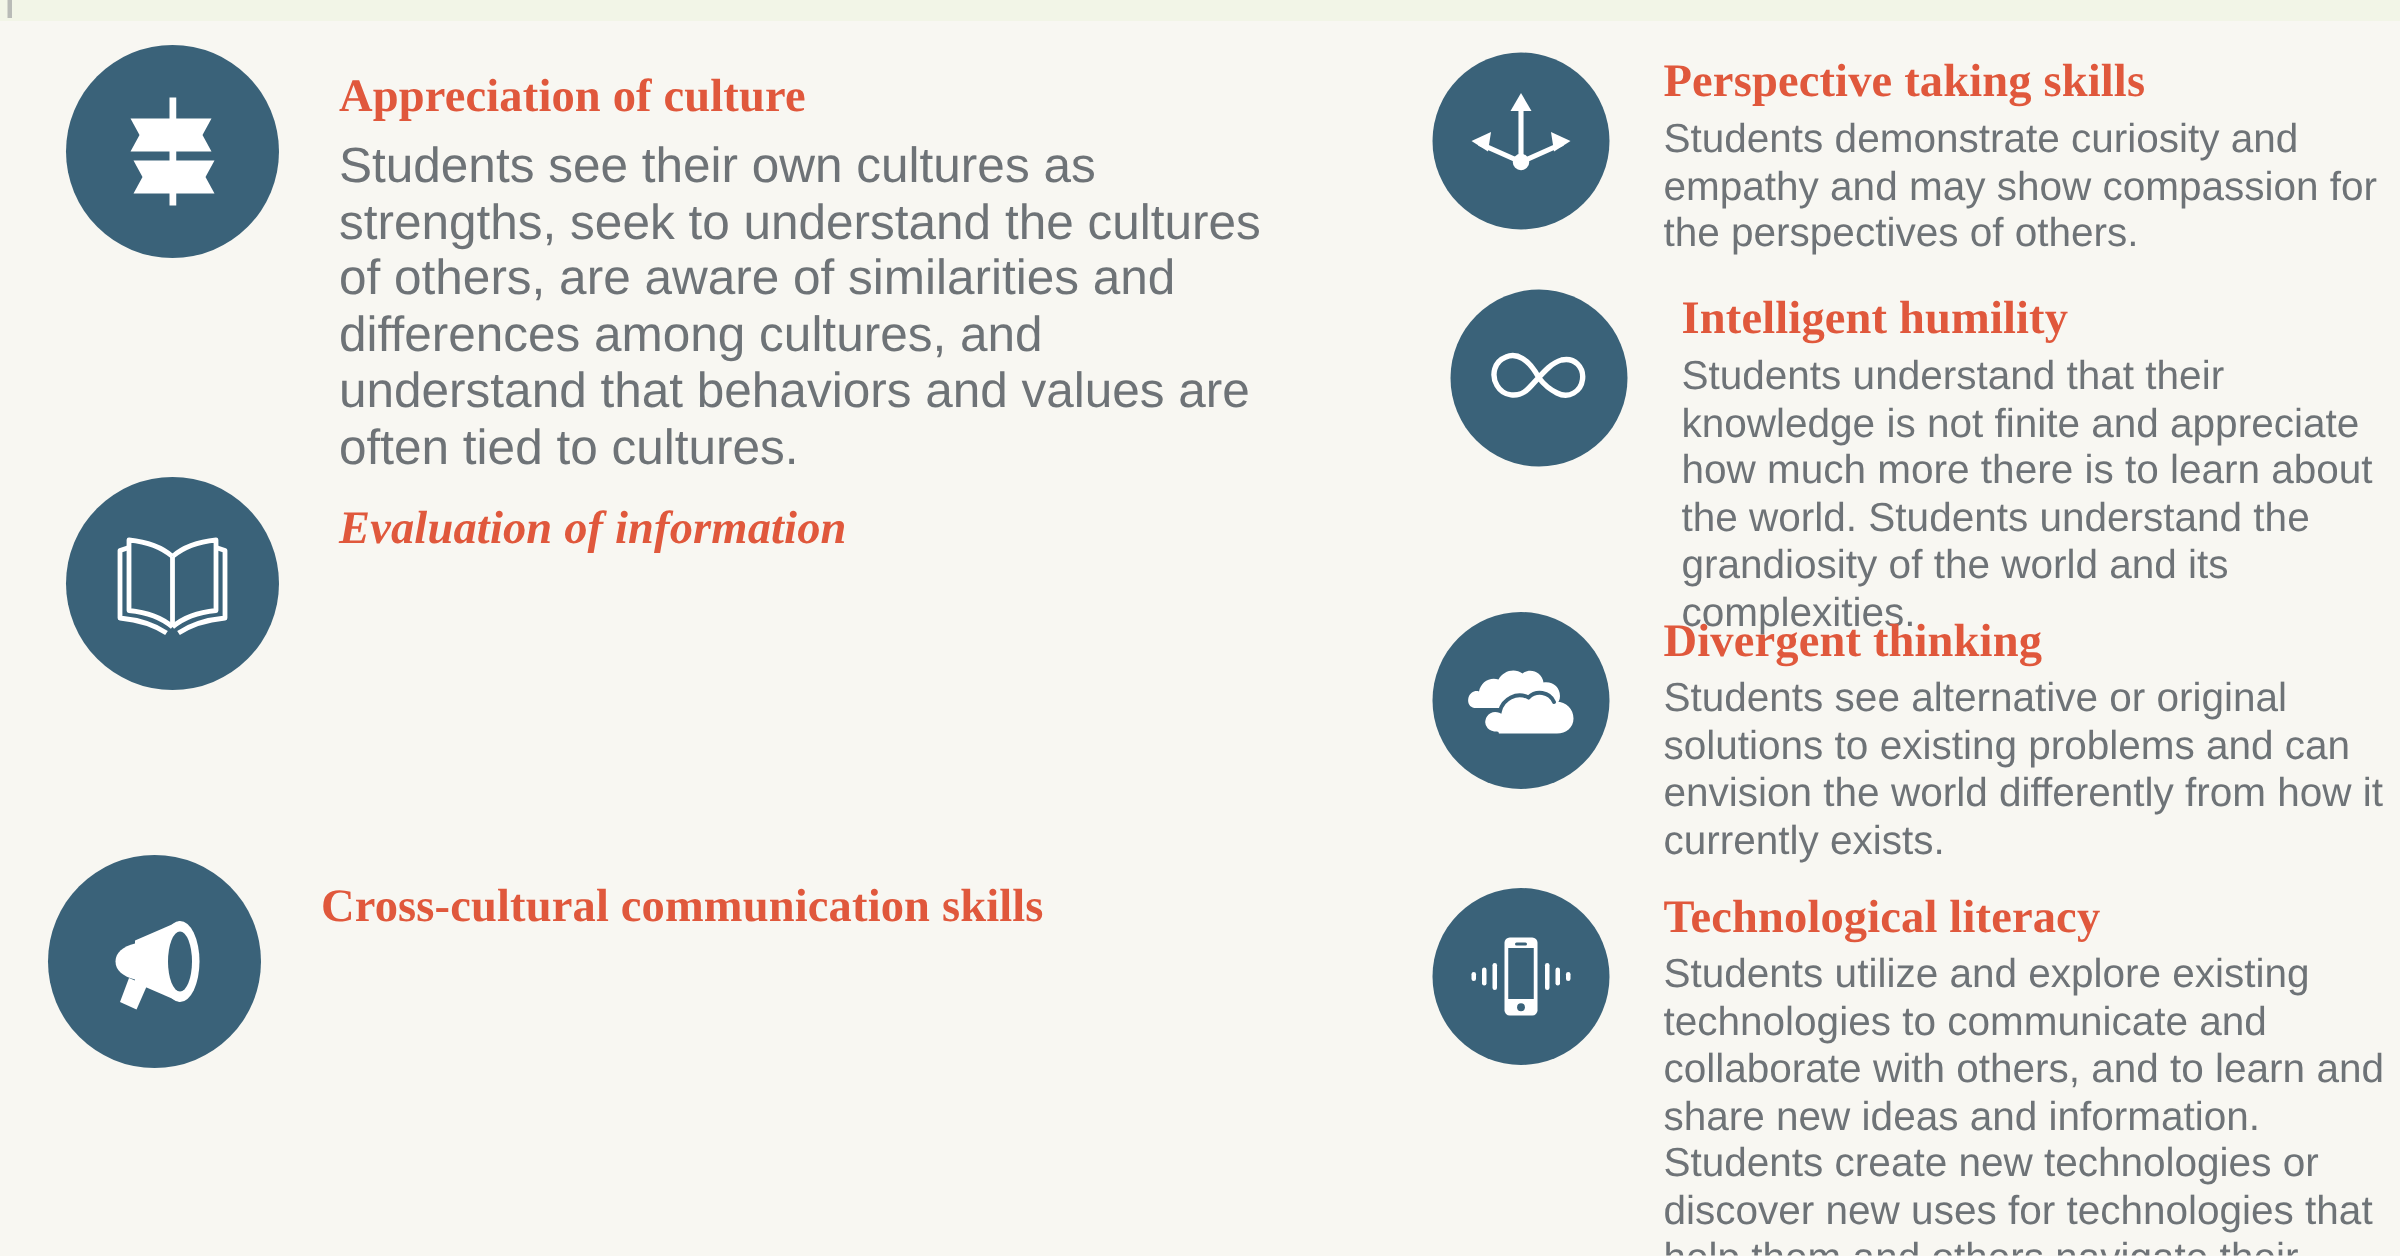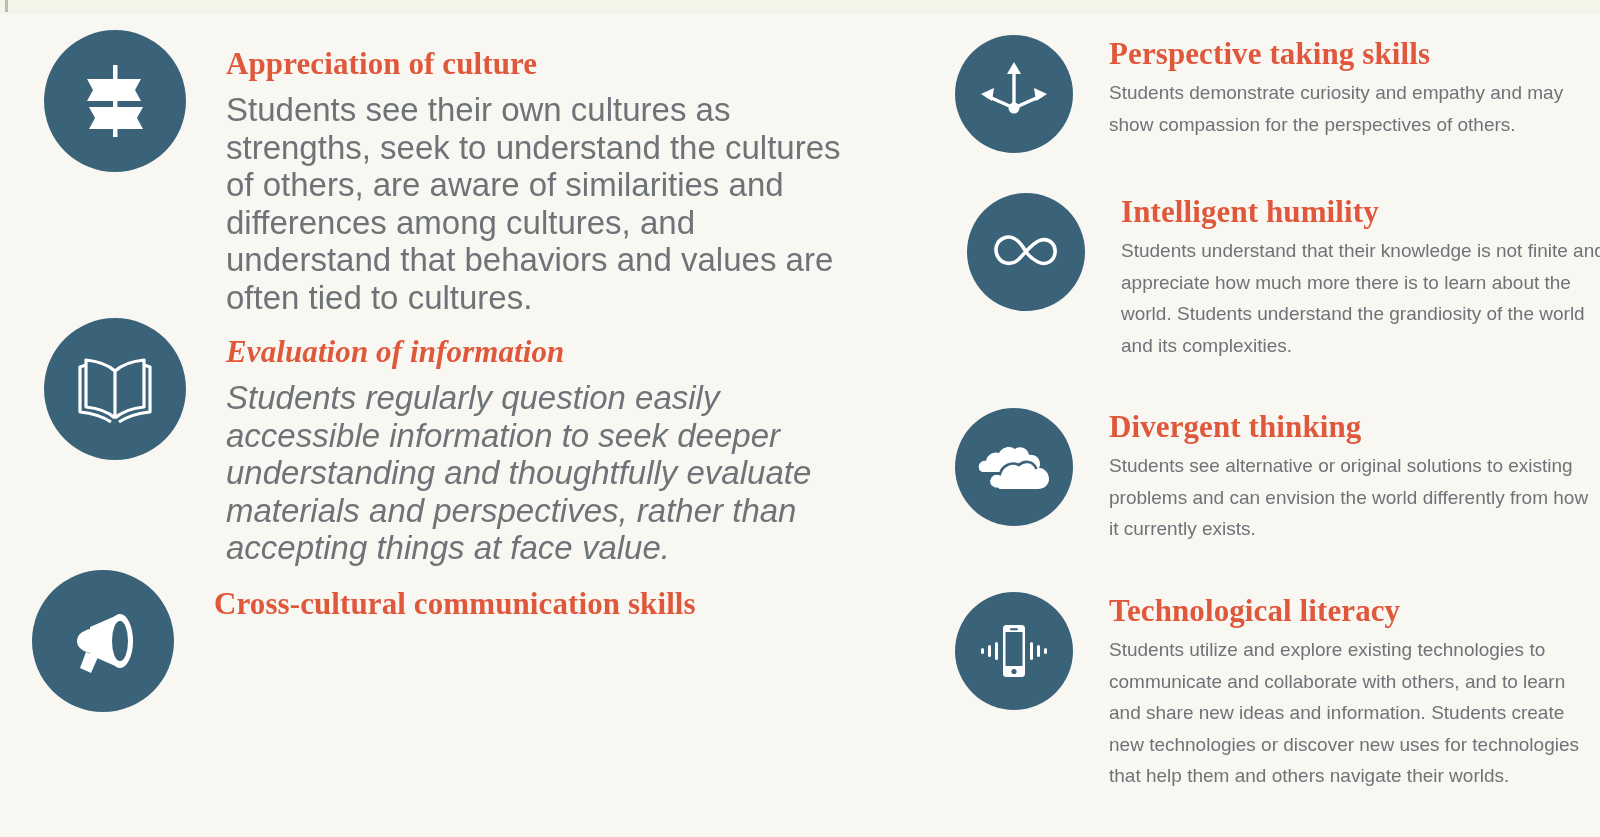--- a/index.html
+++ b/index.html
@@ -87,21 +87,21 @@
 
   .col-left  .card-title { font-size: 31px; line-height: 34px; margin-bottom: 10px; }
   .col-right .card-title { font-size: 31px; line-height: 30px; margin-bottom: 8px; }
 
   .card-text {
     color: #6e7377;
     font-family: "Liberation Sans", sans-serif;
   }
 
   .col-left  .card-text { font-size: 33px; line-height: 37.5px; }
-  .col-right .card-text { font-size: 19px; line-height: 31.5px; }
+  .col-right .card-text { font-size: 27px; line-height: 31.5px; }
 
   
   #card-culture       { top: 30px;  left: 44px; width: 800px; }
   #card-evaluation    { top: 318px; left: 44px; width: 800px; font-style: italic; }
   #card-communication { top: 570px; left: 32px; width: 800px; }
 
   
   #card-perspective { top: 35px;  left: 110px; width: 645px; }
   #card-humility    { top: 193px; left: 122px; width: 645px; }
   #card-divergent   { top: 408px; left: 110px; width: 645px; }
@@ -138,21 +138,20 @@
             <path d="M44 26 L44 73"></path>
             <path d="M44 26 C36 19 25 16 15 15 L15 62 C25 63 36 66 44 73"></path>
             <path d="M44 26 C52 19 63 16 73 15 L73 62 C63 63 52 66 44 73"></path>
             <path d="M15 20 L9 22 L9 67 C19 68 31 71 40 77"></path>
             <path d="M73 20 L79 22 L79 67 C69 68 57 71 48 77"></path>
           </g>
         </svg>
       </div>
       <div class="card-body">
         <div class="card-title">Evaluation of information</div>
-        <div class="card-text">Students regularly question easily accessible information to seek deeper understanding and thoughtfully evaluate materials and perspectives, rather than accepting things at face value.</div>
       </div>
     </div>
 
     <div class="card" id="card-communication">
       <div class="icon-wrap">
         <svg width="86" height="86" viewBox="0 0 86 86" aria-hidden="true">
           <g fill="#ffffff">
             <ellipse cx="60" cy="43" rx="13" ry="27"></ellipse>
             <path d="M60 16 L30 29 L30 57 L60 70 Z"></path>
             <path d="M30 31 C22 33 17 37 17 43 C17 49 22 53 30 55 Z"></path>

